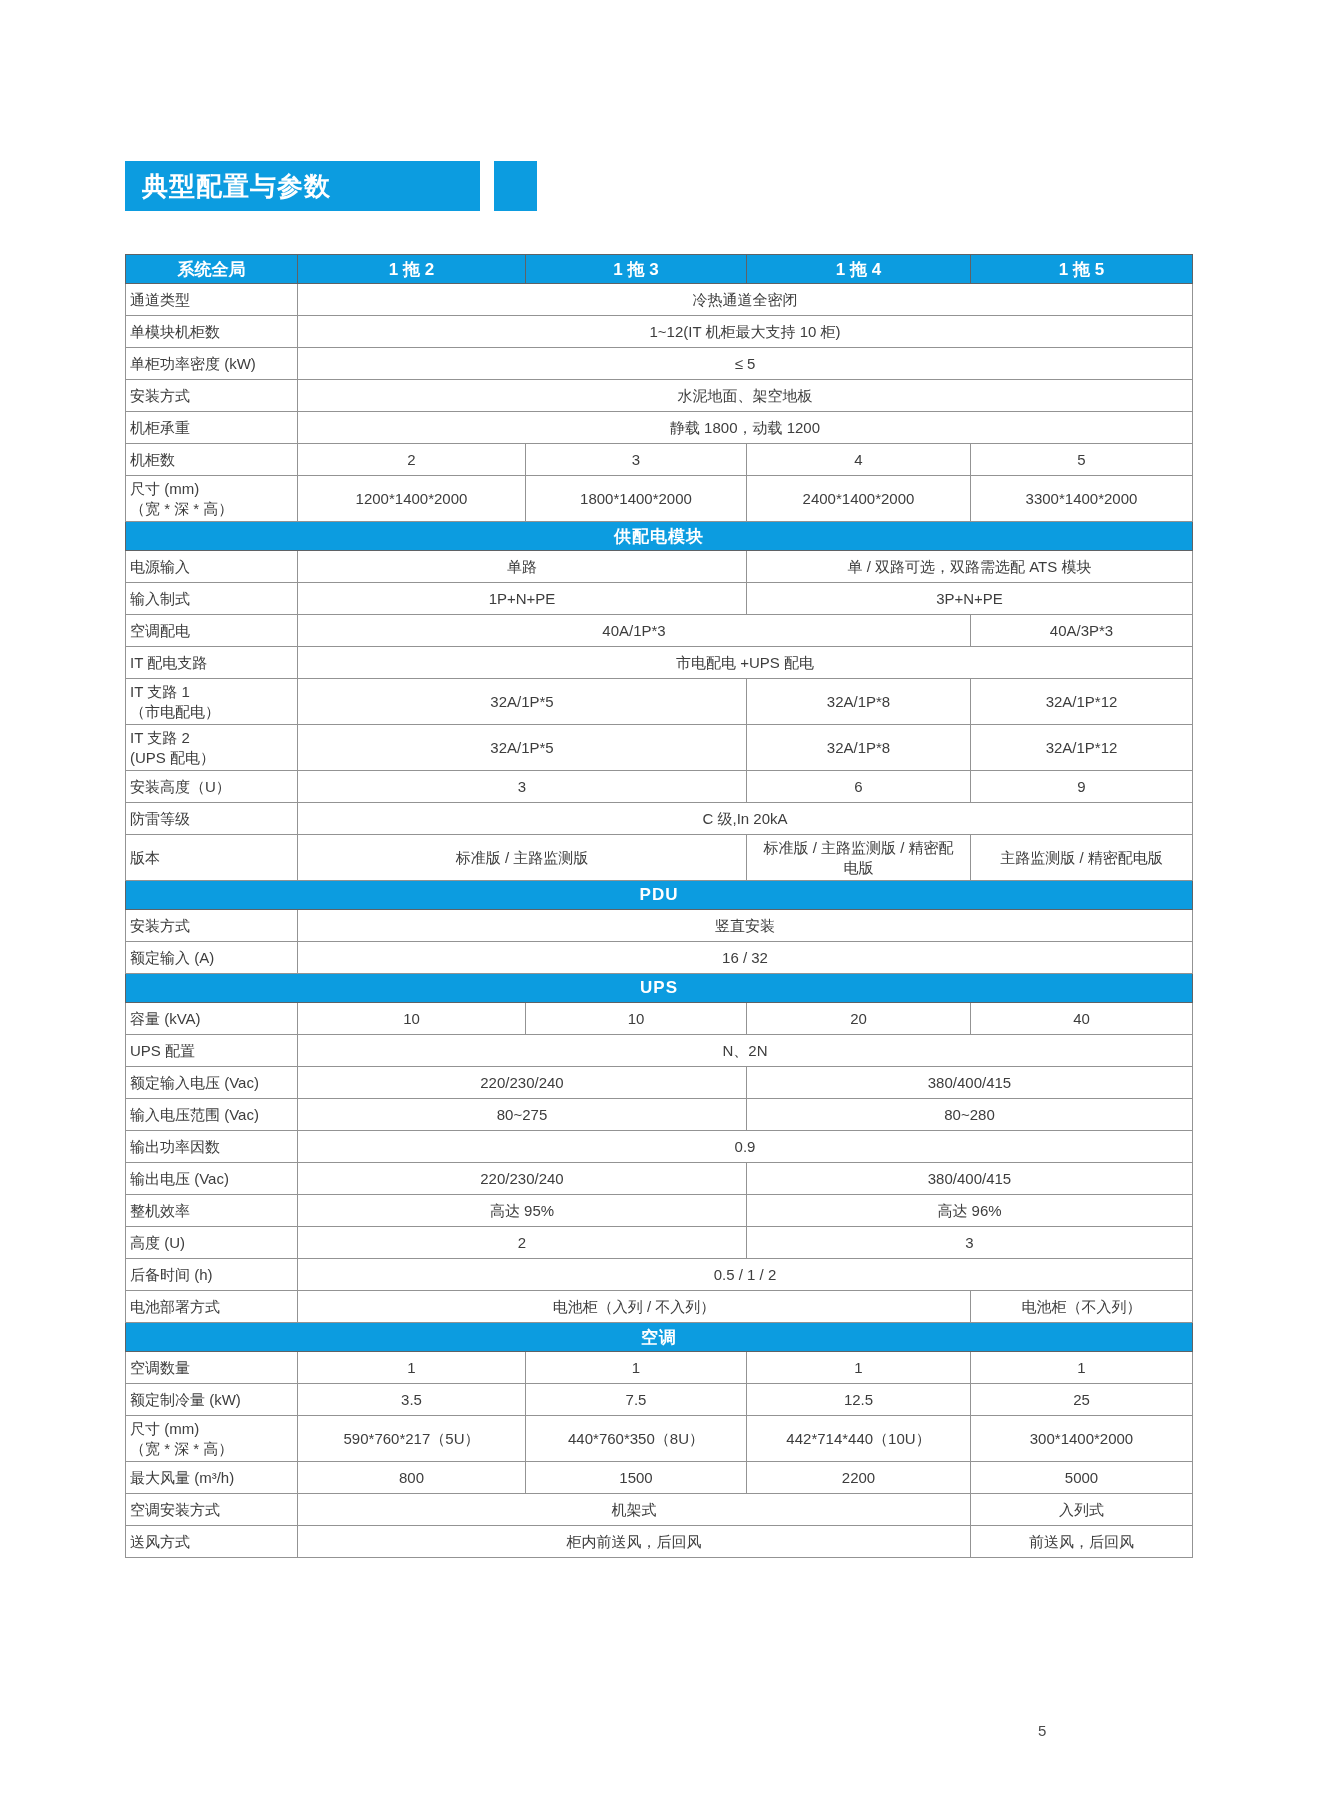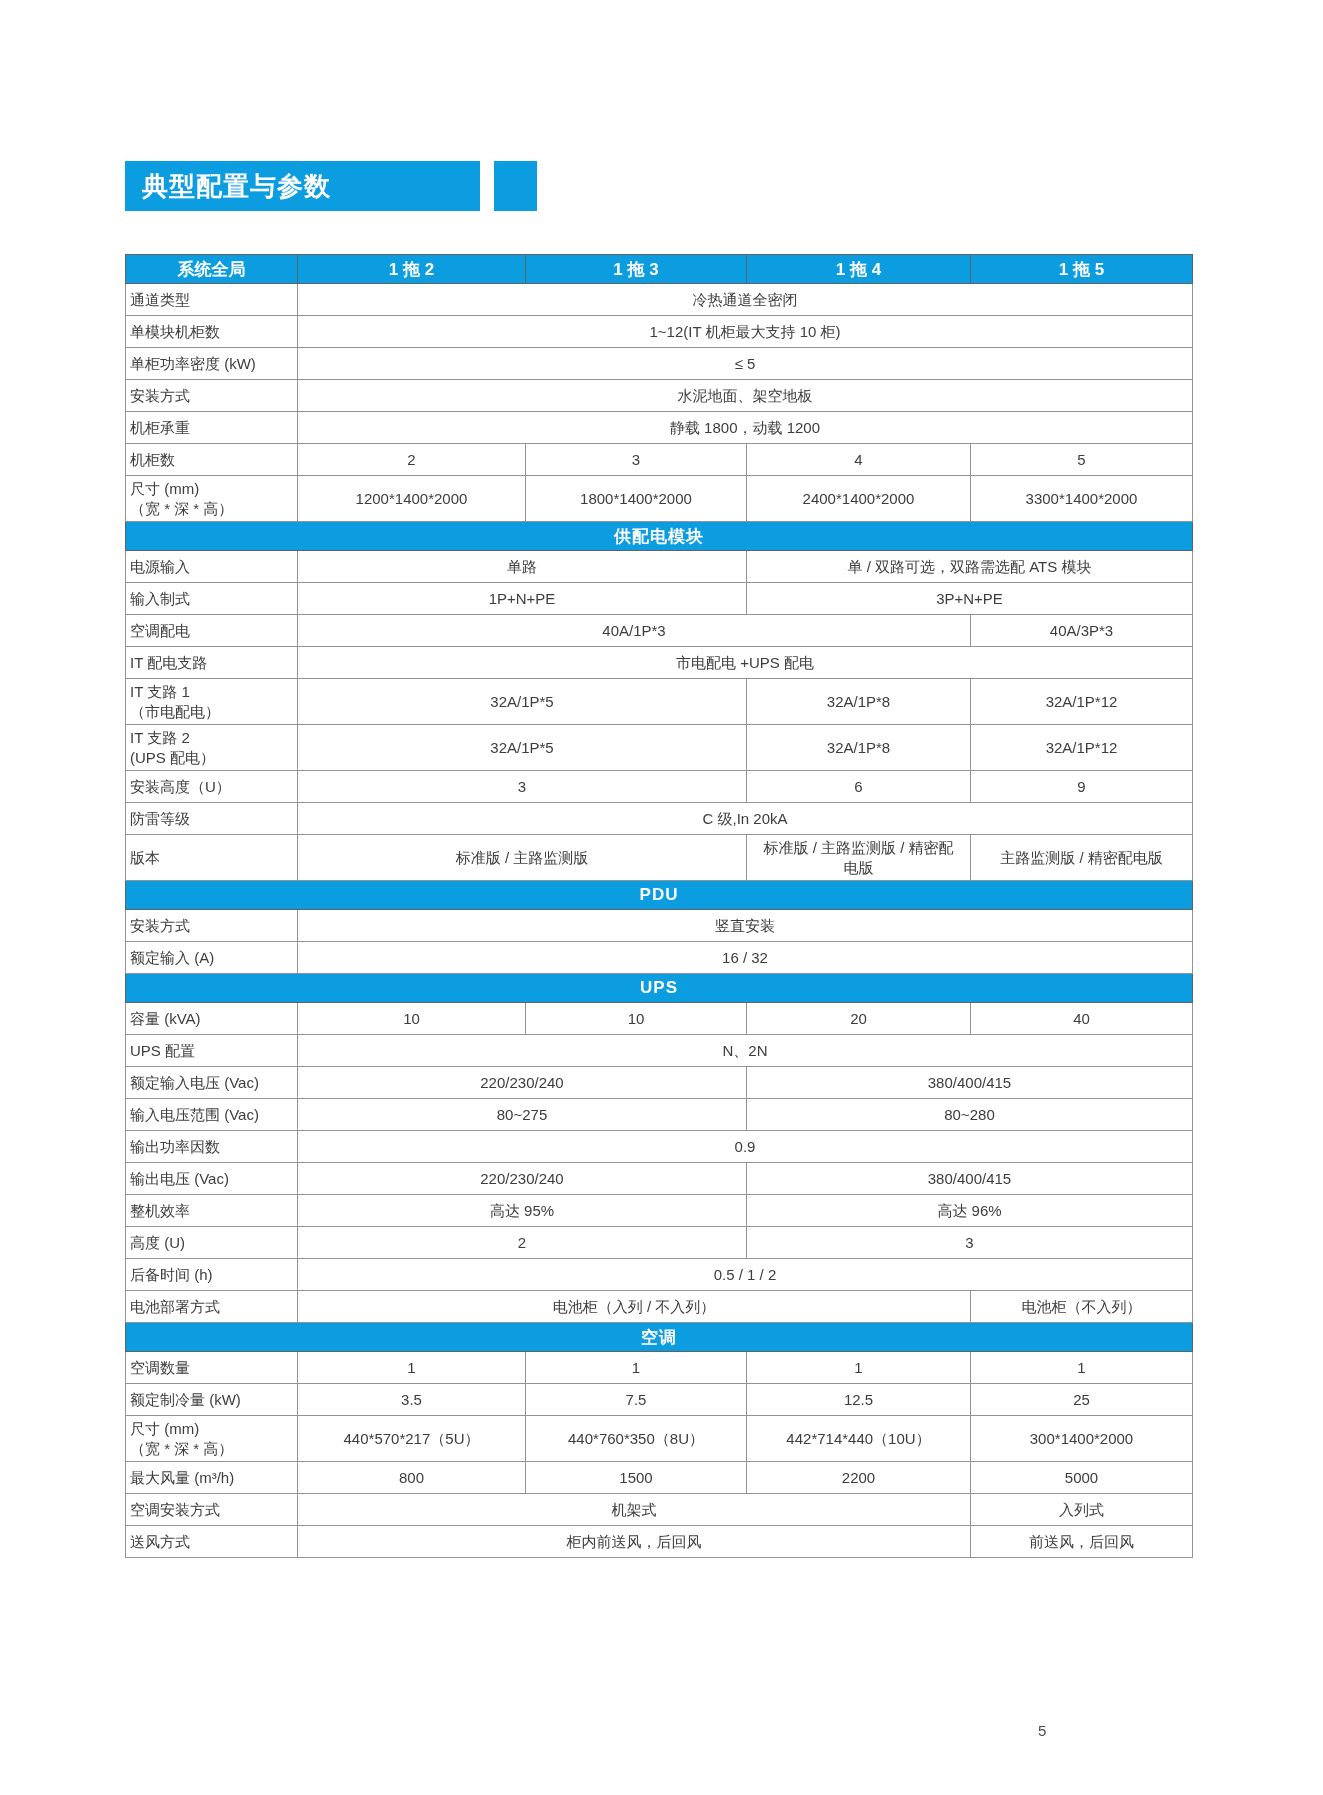--- a/index.html
+++ b/index.html
@@ -244,21 +244,21 @@
             <td class="val">3.5</td>
             <td class="val">7.5</td>
             <td class="val">12.5</td>
             <td class="val">25</td>
           </tr>
           <tr>
             <th class="label">
               <div>尺寸 (mm)</div>
               <div>（宽 * 深 * 高）</div>
             </th>
-            <td class="val">440*570*217（5U）</td>
+            <td class="val">590*760*217（5U）</td>
             <td class="val">440*760*350（8U）</td>
             <td class="val">442*714*440（10U）</td>
             <td class="val">300*1400*2000</td>
           </tr>
           <tr>
             <th class="label">最大风量 (m³/h)</th>
             <td class="val">800</td>
             <td class="val">1500</td>
             <td class="val">2200</td>
             <td class="val">5000</td>

